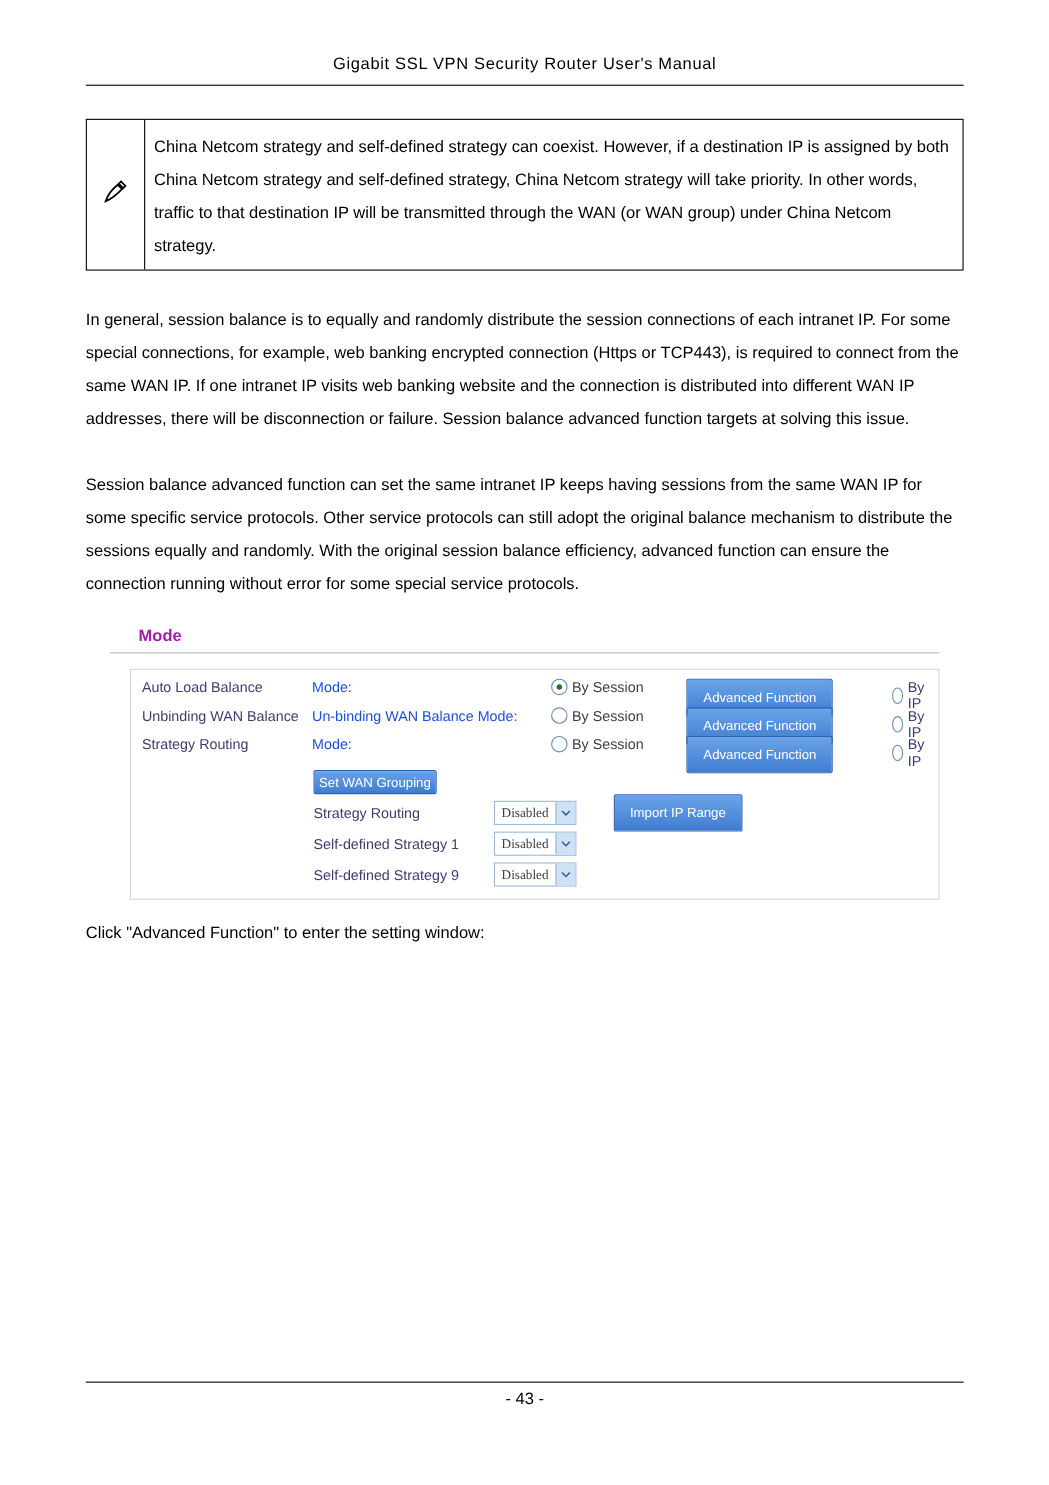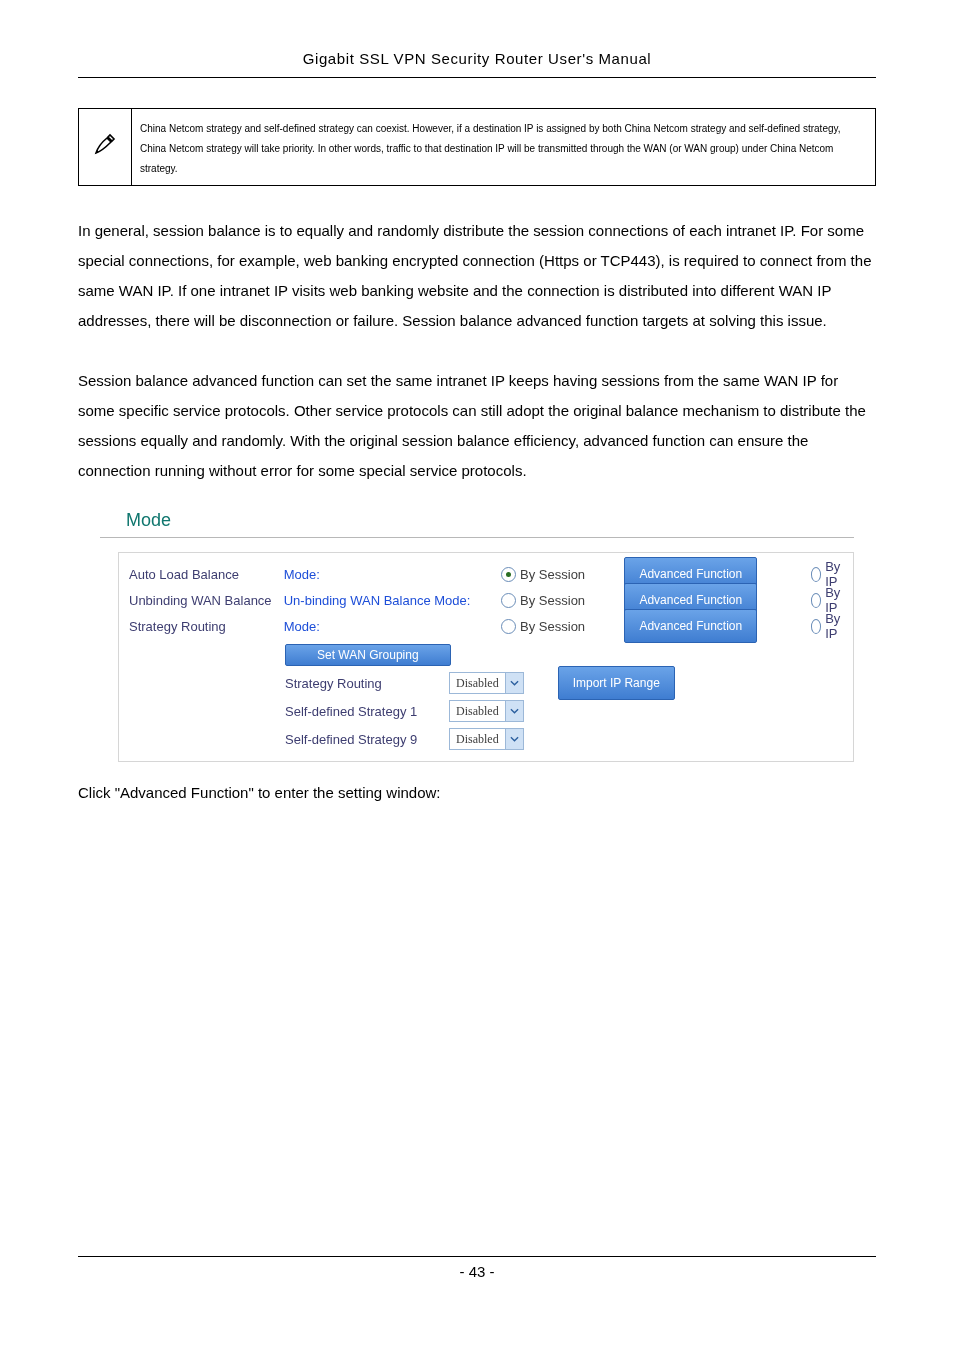--- a/index.html
+++ b/index.html
@@ -36,49 +36,49 @@
     width: 52px;
     border-right: 1px solid #000;
     display: flex;
     align-items: center;
     justify-content: center;
   }
   .hand-icon svg { width: 24px; height: 24px; }
   .note-text-cell {
     flex: 1;
     padding: 10px 8px 6px 8px;
-    font-size: 10px;
+    font-size: 15px;
     line-height: 2.0;
   }
   .body-para {
     font-size: 15px;
     line-height: 2.0;
     margin: 30px 0 20px 0;
   }
   .mode-heading {
-    color: #0f766e;
-    font-weight: normal;
-    font-size: 18px;
+    color: #a21caf;
+    font-weight: bold;
+    font-size: 15px;
     padding: 4px 0 6px 26px;
     border-bottom: 1px solid #b8b8b8;
     margin-top: 10px;
     margin-left: 22px;
     margin-right: 22px;
   }
   .mode-panel {
     margin: 14px 22px 0 40px;
     border: 1px solid #d6d6d6;
     background: #fff;
     font-size: 13px;
     color: #4a4a6a;
     padding: 8px 8px 8px 8px;
   }
   .mode-row {
     display: flex;
-    align-items: center;
+    align-items: flex-start;
     height: 26px;
   }
   .mode-label-col {
     width: 158px;
     padding-left: 2px;
     color: #3d3d70;
   }
   .mode-desc-col {
     width: 222px;
     color: #1d4ed8;
@@ -106,21 +106,21 @@
     background: linear-gradient(#6aa3e8, #3f7dd1);
     color: #fff;
     font-size: 12px;
     padding: 9px 14px;
     border: 1px solid #2b63b3;
     border-radius: 2px;
     text-align: center;
     cursor: pointer;
     white-space: nowrap;
   }
-  .blue-btn.wide { padding: 3px 31px; }
+  .blue-btn.wide { padding: 3px 4px; }
   .radio {
     width: 13px; height: 13px;
     border: 1px solid #6a8db8;
     border-radius: 50%;
     display: inline-flex;
     align-items: center;
     justify-content: center;
     background: #fff;
   }
   .radio .dot {

